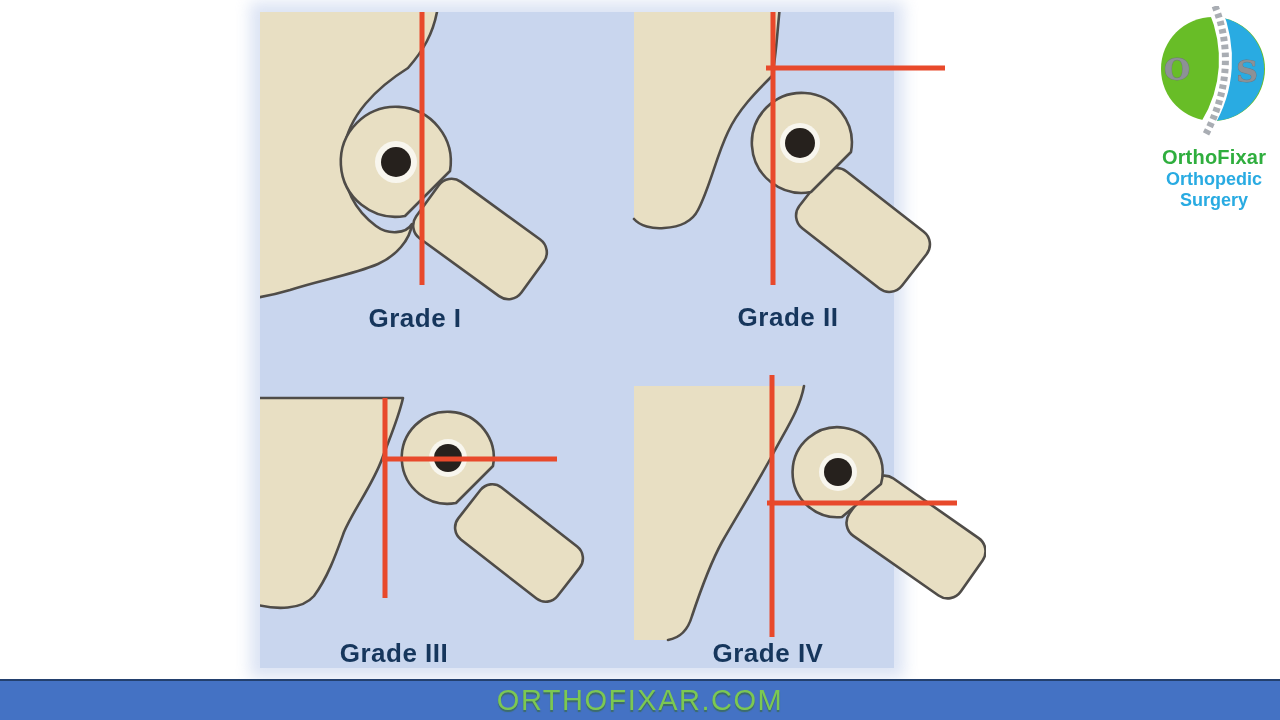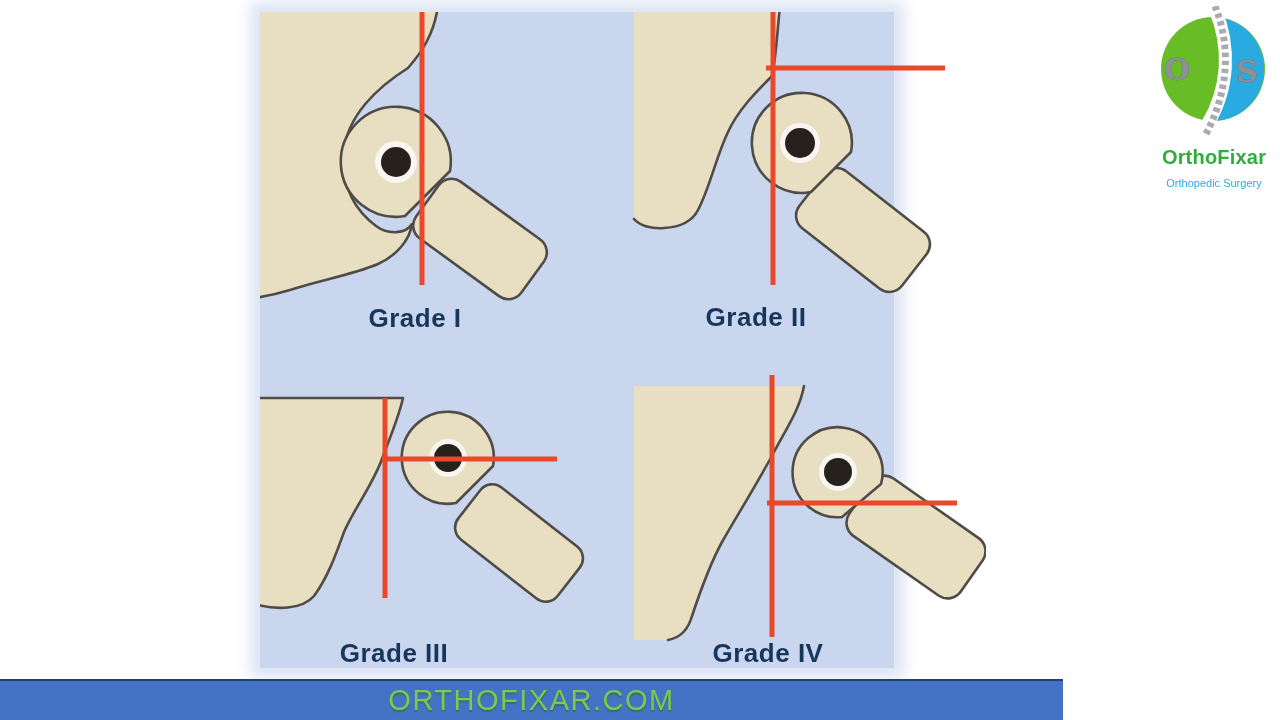--- a/index.html
+++ b/index.html
@@ -26,24 +26,24 @@
 
   .grade-label{position:absolute;transform:translate(-50%,-50%);
     color:var(--navy);font-size:26px;font-weight:bold;white-space:nowrap;letter-spacing:.5px;}
 
   
   .logo{position:absolute;left:1148px;top:6px;width:132px;height:172px;text-align:center;}
   .logo svg{display:block;margin:0 auto;}
   .mono{font-family:"DejaVu Serif",serif;font-weight:bold;font-size:30px;fill:#8d9196;
     paint-order:stroke;stroke:#70747a;stroke-width:.8px;}
   .brand{margin-top:10px;color:var(--brand-green);font-size:20px;font-weight:bold;letter-spacing:.2px;}
-  .tagline{margin-top:8px;color:var(--logo-blue);font-size:11px;font-weight:normal;}
+  .tagline{margin-top:0;color:var(--logo-blue);font-size:18px;font-weight:bold;}
 
   
-  .footer{position:absolute;left:0;top:679px;width:1063px;height:41px;
+  .footer{position:absolute;left:0;top:679px;width:1280px;height:41px;
     background:var(--banner-bg);border-top:2px solid var(--banner-border);
     display:flex;align-items:center;justify-content:center;}
   .footer span{color:var(--banner-green);font-size:29px;letter-spacing:1.5px;
     text-shadow:0 2px 1px rgba(54,104,28,.55);}
 </style>
 </head>
 <body>
 
 <div class="stage">
 
@@ -88,21 +88,21 @@
         <rect class="bone" x="588" y="490" width="136" height="70" rx="16" transform="rotate(35 656 525)"></rect>
         <path class="bone" d="M 621 472 A 45 45 0 1 0 582 505 Z"></path>
         <circle class="ring" cx="578" cy="460" r="19"></circle>
         <circle class="dot" cx="578" cy="460" r="14"></circle>
         <line class="redline" x1="512" y1="363" x2="512" y2="625"></line>
         <line class="redline" x1="507" y1="491" x2="697" y2="491"></line>
       </g>
     </svg>
 
     <div class="grade-label" style="left:155px;top:306px">Grade I</div>
-    <div class="grade-label" style="left:496px;top:305px">Grade II</div>
+    <div class="grade-label" style="left:528px;top:305px">Grade II</div>
     <div class="grade-label" style="left:134px;top:641px">Grade III</div>
     <div class="grade-label" style="left:508px;top:641px">Grade IV</div>
   </div>
 
   <div class="logo">
     <svg width="132" height="130" viewBox="0 0 132 130">
       <circle cx="65" cy="63" r="52" fill="var(--logo-green)"></circle>
       <path fill="var(--logo-blue)" d="M 67 11 C 81 43 79 81 61 115 A 52 52 0 0 0 67 11 Z"></path>
       <path fill="none" stroke="#ffffff" stroke-width="13" d="M 67 3 C 83 41 81 83 59 119"></path>
       <path fill="none" stroke="#a9adb3" stroke-width="7" stroke-dasharray="4.5 3.5" d="M 67 0 C 83 40 81 84 58 128"></path>

